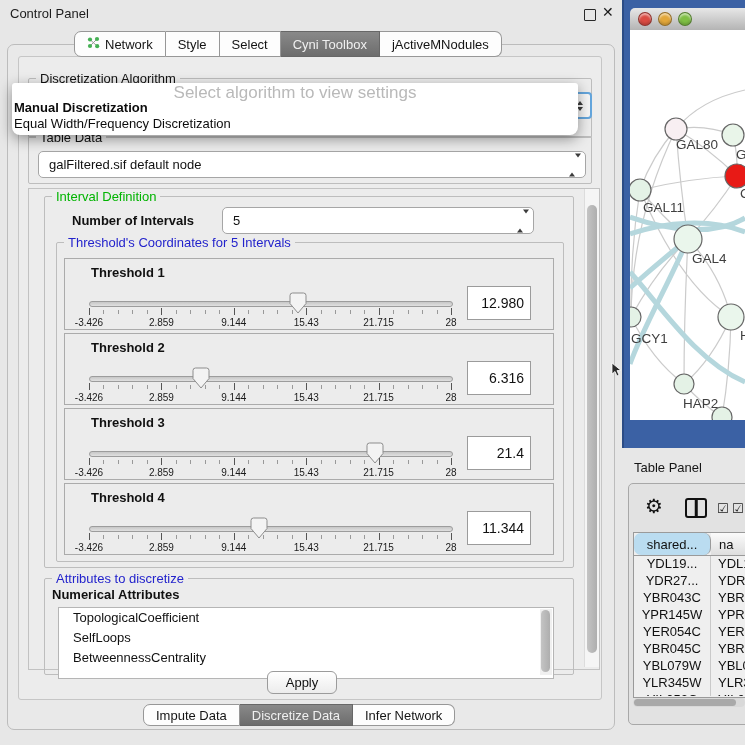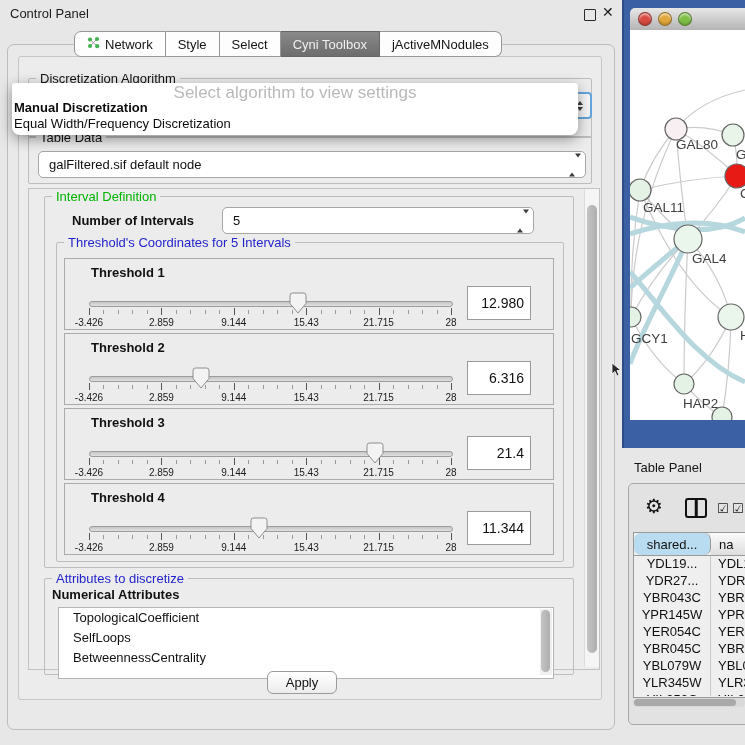--- a/index.html
+++ b/index.html
@@ -349,20 +349,31 @@
 
   <div class="attr-item">TopologicalCoefficient</div>
       <div class="attr-item">SelfLoops</div>
       <div class="attr-item">BetweennessCentrality</div>
       <div id="attr-vsb">
         <div class="sb-thumb"></div>
       </div>
     </div>
 
   <div id="apply-btn" class="abs">Apply</div>
+  <div id="bottom-tabs" class="abs segbar">
+      <div class="seg">
+        <span>Impute Data</span>
+      </div>
+      <div class="seg sel">
+        <span>Discretize Data</span>
+      </div>
+      <div class="seg">
+        <span>Infer Network</span>
+      </div>
+    </div>
 
   <div id="net-frame" class="abs"></div>
   <div id="net-titlebar" class="abs">
     <span class="tlight" id="tl-red" style="left: 8px; background: rgb(218, 75, 66); border: 1px solid rgba(0, 0, 0, 0.35);"></span>
     <span class="tlight" id="tl-yellow" style="left: 28px; background: rgb(226, 167, 58); border: 1px solid rgba(0, 0, 0, 0.35);"></span>
     <span class="tlight" id="tl-green" style="left: 48px; background: rgb(127, 191, 69); border: 1px solid rgba(0, 0, 0, 0.35);"></span>
   </div>
   <div id="net-canvas" class="abs"><svg width="115" height="390" viewBox="0 0 115 390">
         <path d="M115,60 Q70,70 46,99" fill="none" stroke="#cbcbcb" stroke-width="1.2"></path>
         <path d="M46,99 Q75,94 103,105" fill="none" stroke="#cbcbcb" stroke-width="1.2"></path>

